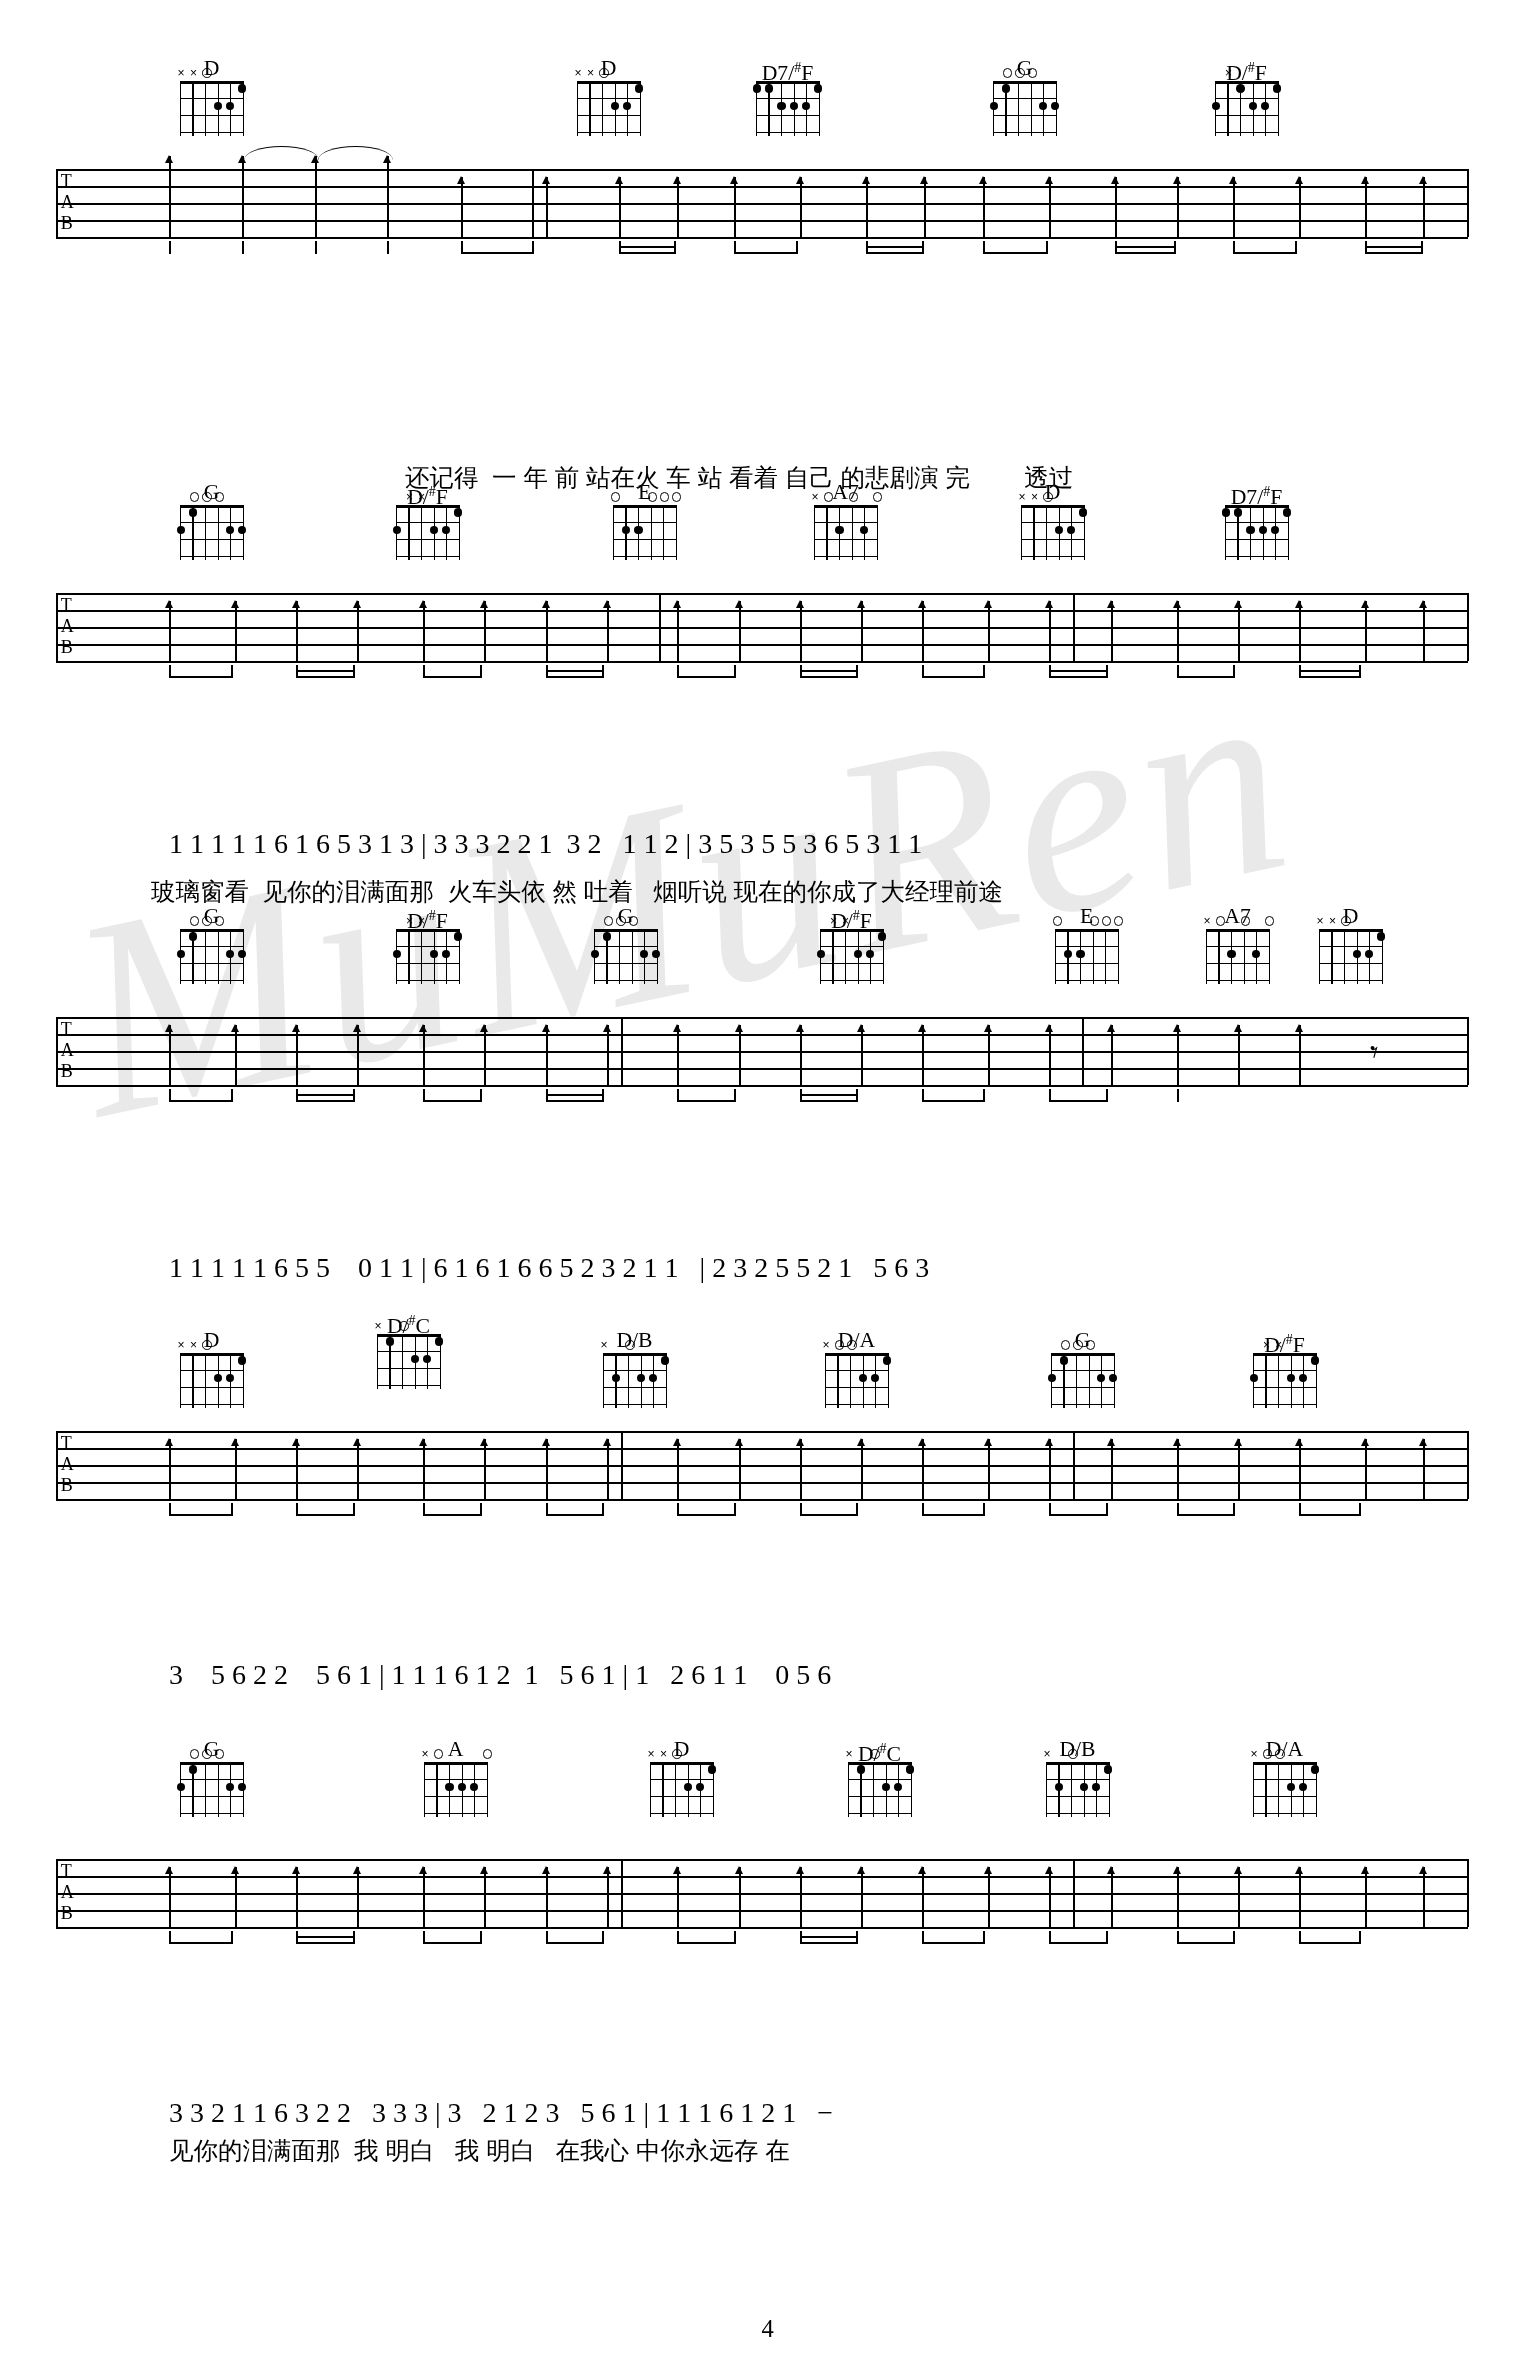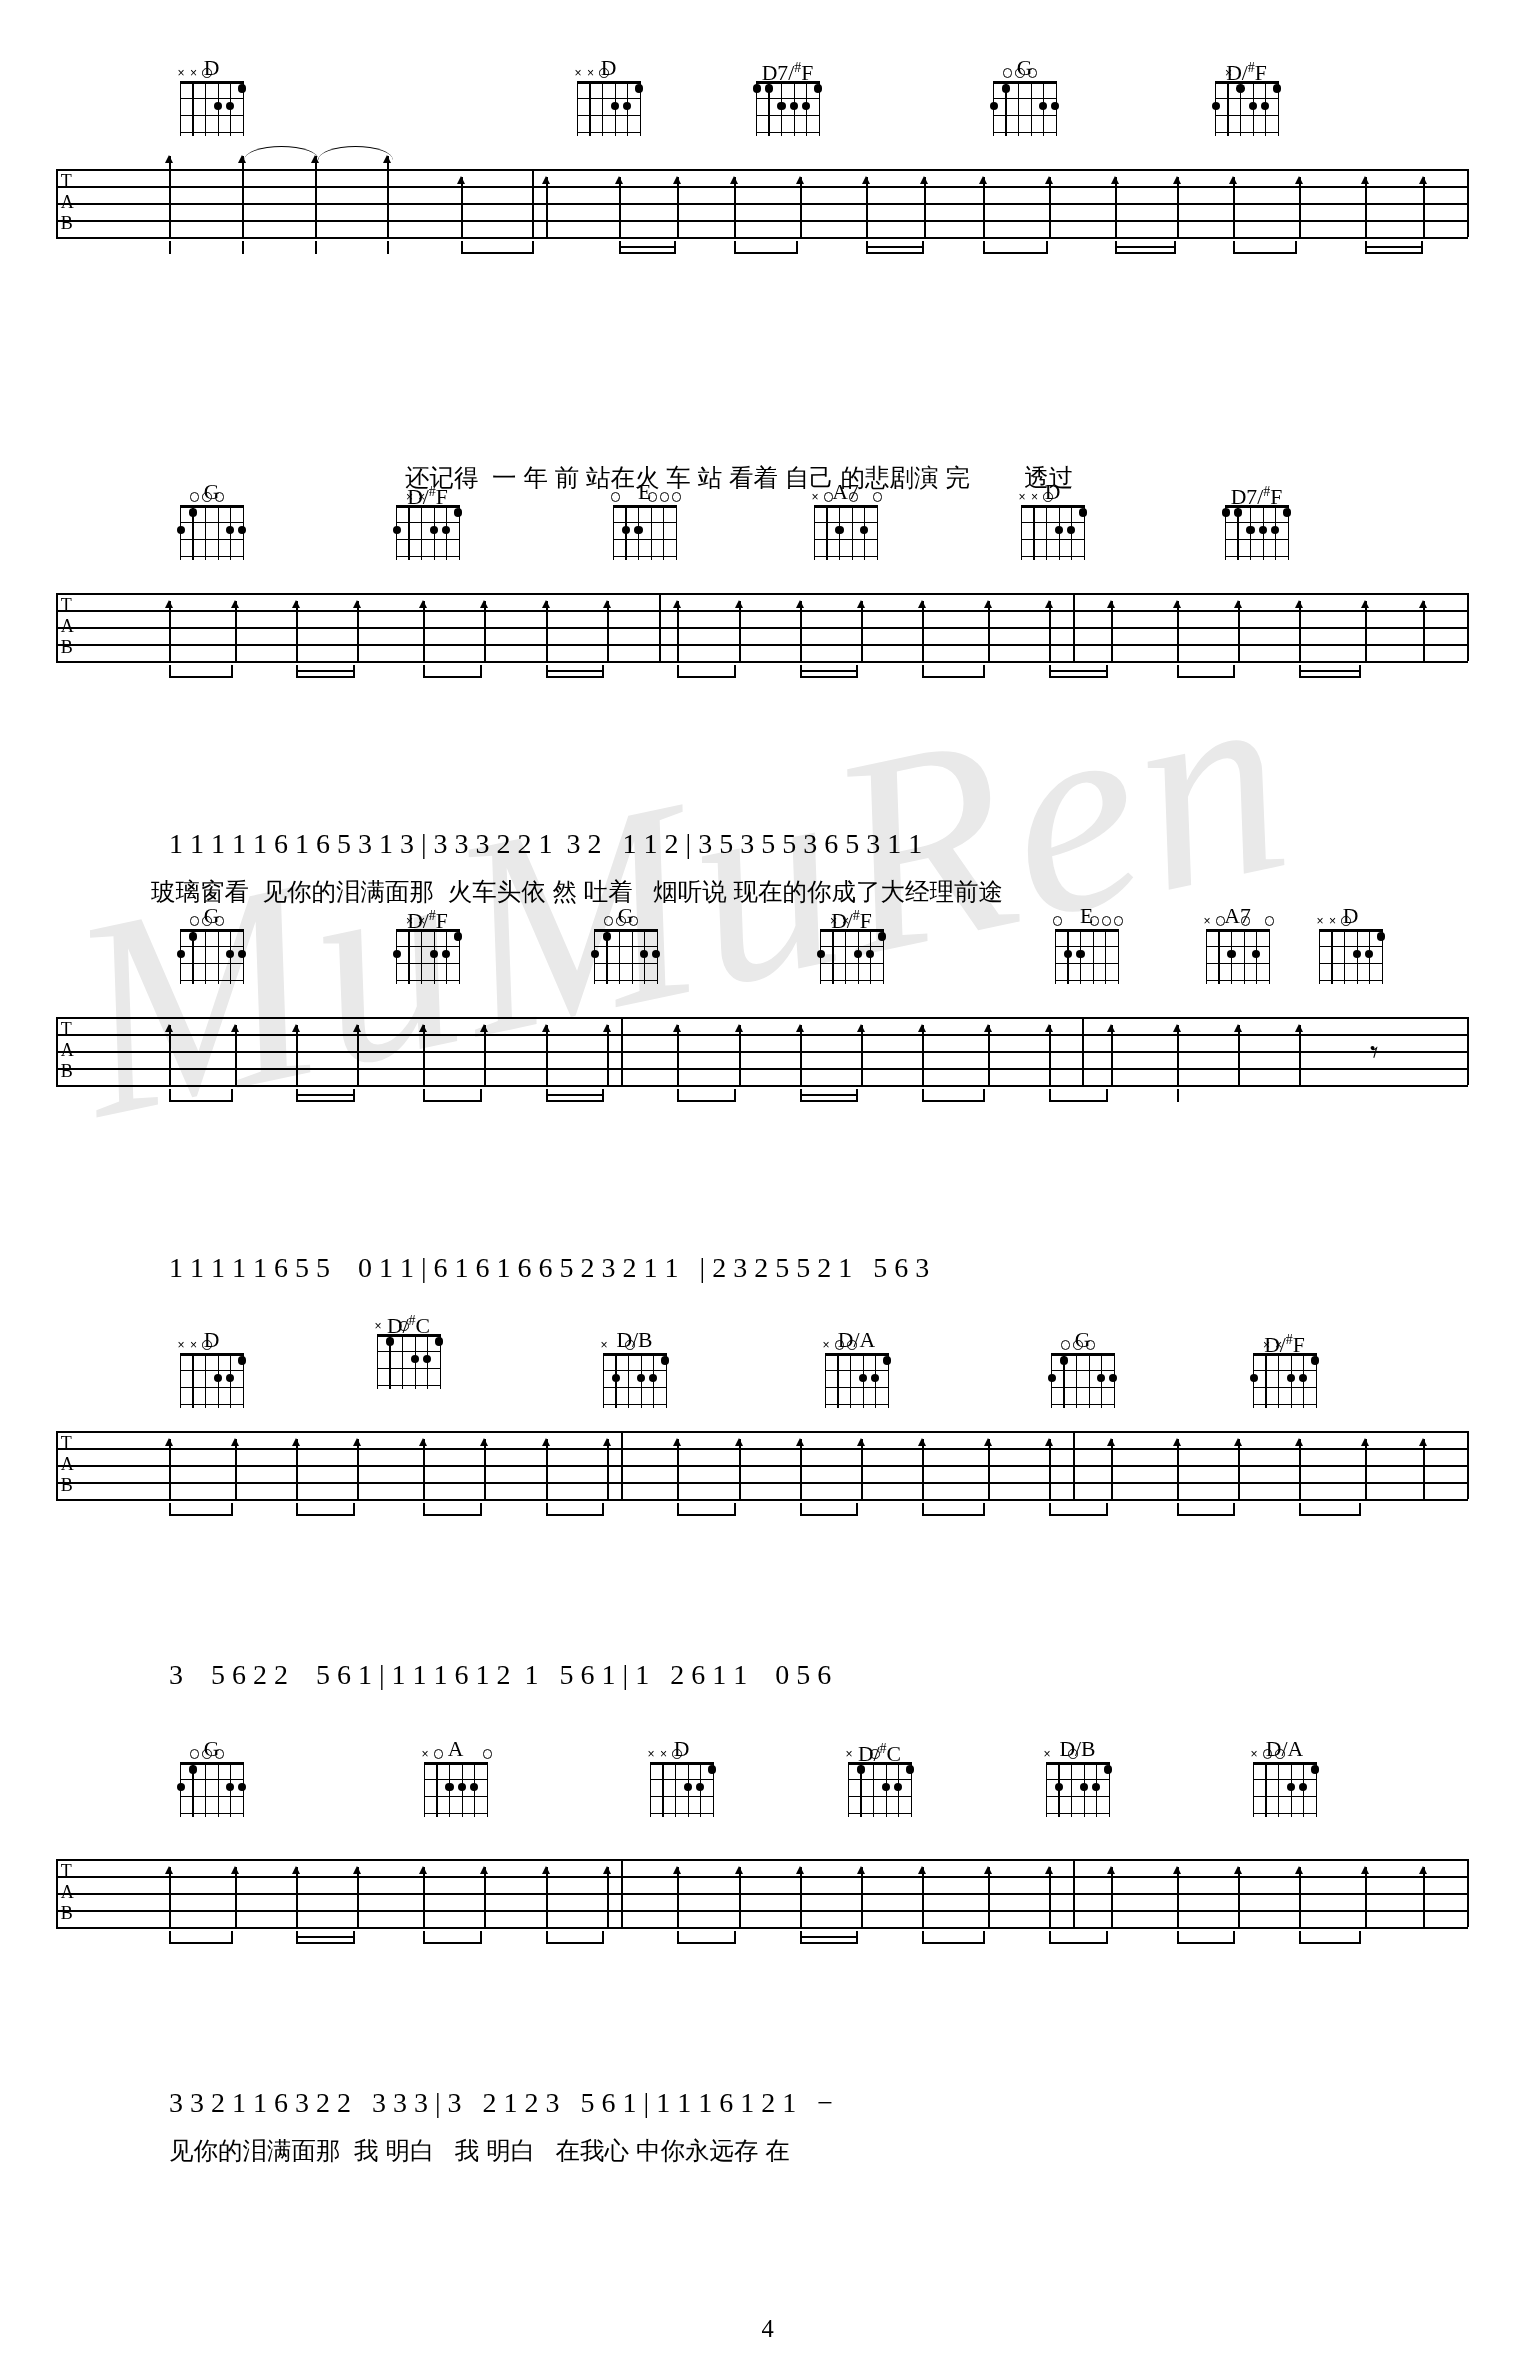--- a/index.html
+++ b/index.html
@@ -1041,19 +1041,19 @@
         <div class="stem" style="left:993px;top:72px;"></div>
         <div class="stem" style="left:1050px;top:72px;"></div>
       <div class="beam" style="left:1121px;top:83px;width:58px;"></div>
         <div class="stem" style="left:1121px;top:72px;"></div>
         <div class="stem" style="left:1177px;top:72px;"></div>
       <div class="beam" style="left:1243px;top:83px;width:62px;"></div>
         <div class="stem" style="left:1243px;top:72px;"></div>
         <div class="stem" style="left:1303px;top:72px;"></div>
     </div>
 
-    <div class="notes" style="left:169px;top:350px;">3 3 2 1 1 6 3 2 2   3 3 3 | 3   2 1 2 3   5 6 1 | 1 1 1 6 1 2 1   −</div>
+    <div class="notes" style="left:169px;top:360px;">3 3 2 1 1 6 3 2 2   3 3 3 | 3   2 1 2 3   5 6 1 | 1 1 1 6 1 2 1   −</div>
     <div class="lyrics" style="left:169px;top:397px;">见你的泪满面那  我 明白   我 明白   在我心 中你永远存 在</div>
   </div>
 
   <div class="pagenum">4</div>
 </div>
 
 
 </body></html>

